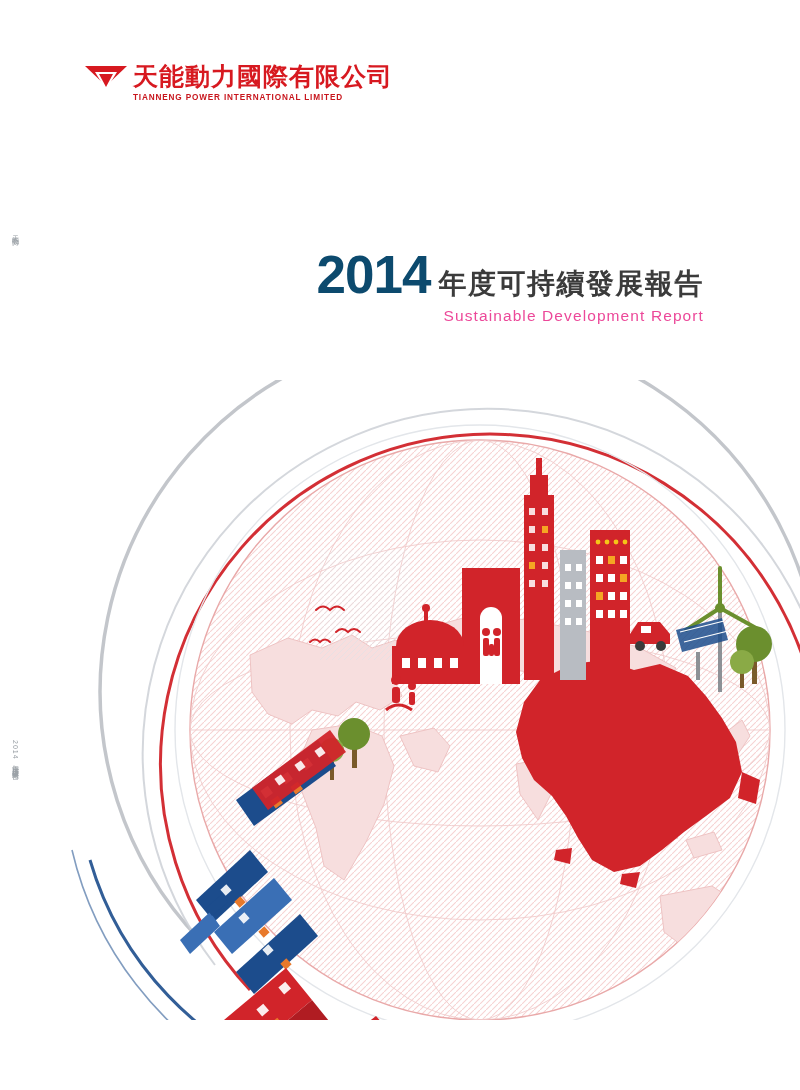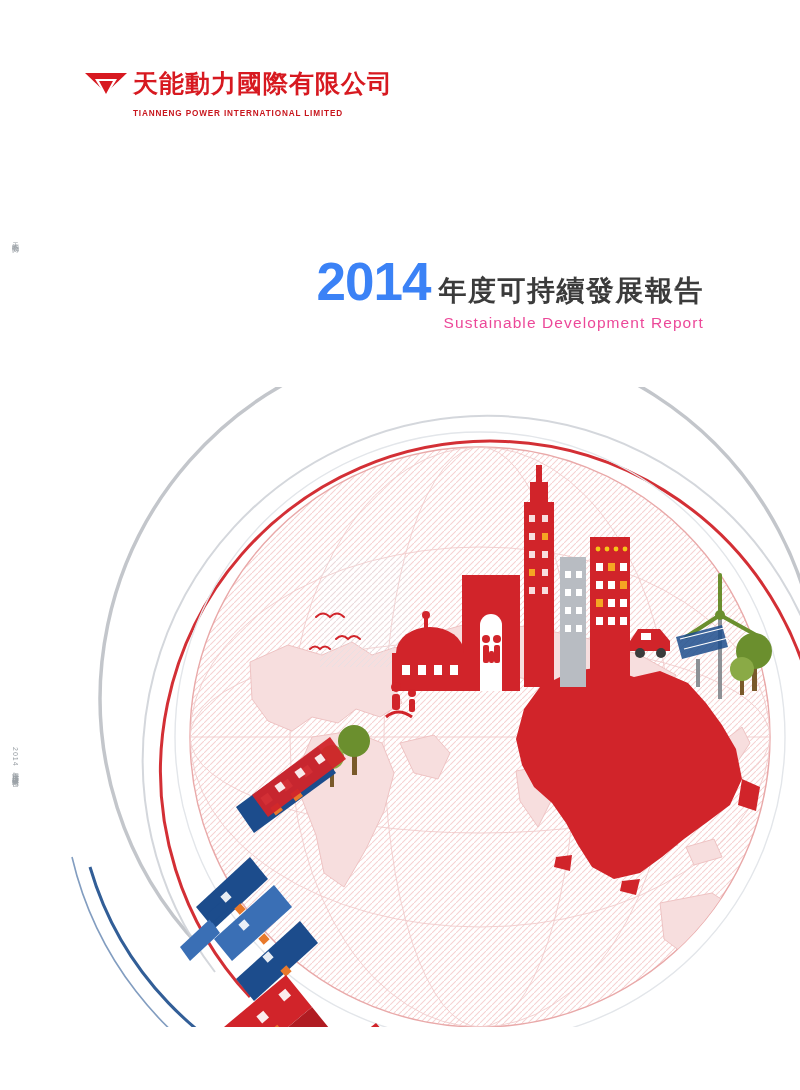--- a/index.html
+++ b/index.html
@@ -10,21 +10,21 @@
   body {
     width: 800px;
     height: 1090px;
     position: relative;
     overflow: hidden;
     font-family: "Liberation Sans", sans-serif;
   }
 
   .page {
     position: absolute;
-    left: 0; top: 7px;
+    left: 0; top: 0;
     width: 800px;
     height: 1020px;
     background: #ffffff;
     overflow: hidden;
   }
 
   
   .logo-block {
     position: absolute;
     left: 85px;
@@ -75,40 +75,40 @@
     color: #d71920;
     font-weight: bold;
     line-height: 1.12;
     font-family: "DejaVu Sans", sans-serif;
   }
   .logo-en {
     font-size: 8.2px;
     letter-spacing: 0.85px;
     color: #c8161d;
     font-weight: bold;
-    margin-top: 11px;
+    margin-top: 2px;
     font-family: "Liberation Sans", sans-serif;
   }
 
   
   .title-block {
     position: absolute;
     right: 96px;
     top: 248px;
     text-align: right;
   }
   .title-row {
     display: flex;
     align-items: baseline;
     justify-content: flex-end;
   }
   .title-year {
     font-size: 53px;
     font-weight: bold;
-    color: #3b82f6;
+    color: #0c4a6e;
     letter-spacing: -1px;
     line-height: 1;
     font-family: "Liberation Sans", sans-serif;
   }
   .title-cn {
     font-size: 28px;
     font-weight: bold;
     color: #3b3b3b;
     letter-spacing: 1.5px;
     margin-left: 8px;

